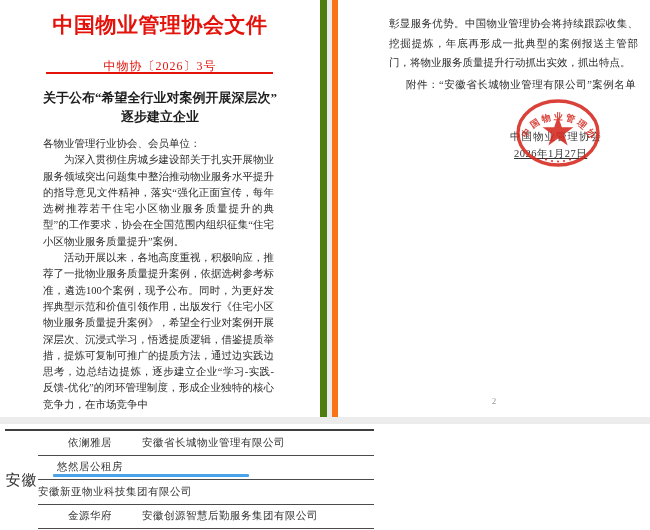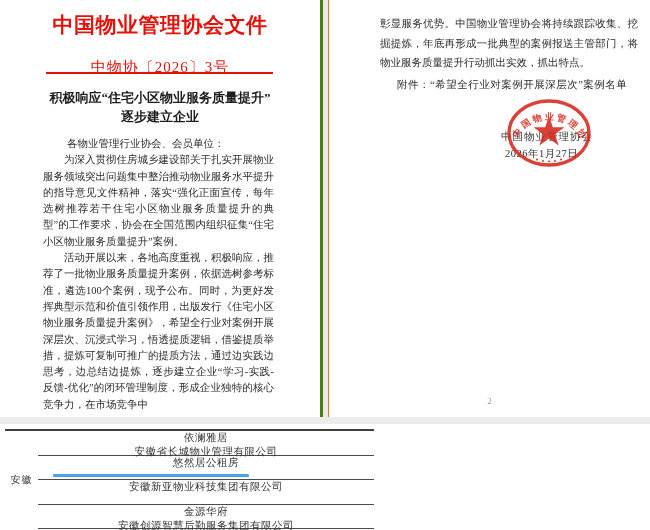--- a/index.html
+++ b/index.html
@@ -6,48 +6,48 @@
   body{
     width:650px;height:530px;
     background:#f1f1f1;
     overflow:hidden;
     position:relative;
     font-family:"Liberation Serif","DejaVu Serif",serif;
     color:#2b2b2b;
   }
   .pages{position:absolute;top:0;left:0;width:650px;height:417px;display:flex;}
   .page{background:#ffffff;position:relative;overflow:hidden;}
-  .page-left{width:320px;border-right:3px solid #4d7c0f;}
+  .page-left{width:320px;border-right:7px solid #4d7c0f;}
   .page-gap{width:5px;background:#eaeaea;}
-  .page-right{flex:1;border-left:1px solid #f97316;}
+  .page-right{flex:1;border-left:6px solid #f97316;}
 
   
   .org-title{
     position:absolute;top:11px;left:0;width:100%;
     text-align:center;font-size:21px;font-weight:bold;
     color:#e3120b;letter-spacing:0.5px;white-space:nowrap;
   }
   .doc-number{
     position:absolute;top:58px;left:0;width:100%;
-    text-align:center;font-size:15px;color:#e3120b;letter-spacing:1px;
+    text-align:center;font-size:12px;color:#e3120b;letter-spacing:1px;
   }
   .red-rule{
     position:absolute;top:72px;left:46px;width:227px;height:0;
     border-top:2px solid #e3120b;
   }
   .notice-title{
     position:absolute;top:88px;left:20px;width:280px;
     text-align:center;font-weight:bold;font-size:13px;line-height:19px;color:#1c1c1c;
   }
   .body-text{
     position:absolute;top:136px;left:43px;width:231px;
     font-size:10.5px;line-height:16.3px;text-align:justify;color:#2b2b2b;
   }
   .body-text p{margin:0;text-indent:2em;}
-  .body-text .salutation{text-indent:0;margin-left:24px;}
+  .body-text .salutation{text-indent:0;}
   .page-num{
     position:absolute;left:0;width:100%;text-align:center;
     font-size:9px;color:#9a9a9a;
   }
   .page-num-1{top:378px;}
   .page-num-2{top:396px;}
 
   
   .p2-para{
     position:absolute;top:14px;left:51px;right:12px;
@@ -56,79 +56,79 @@
   .attachment-line{
     position:absolute;top:78px;left:51px;right:10px;
     padding-left:17px;font-size:10.5px;color:#2b2b2b;letter-spacing:0.5px;
   }
   .signer{
     position:absolute;top:130px;left:172px;width:130px;
     font-size:10.5px;letter-spacing:1px;color:#333;
   }
   .sign-date{
     position:absolute;top:147px;left:176px;width:130px;
-    font-size:10.5px;letter-spacing:0.5px;color:#333;
+    font-size:10.5px;letter-spacing:0.5px;color:#333;text-decoration:underline;
   }
   .seal{position:absolute;top:97px;left:175px;width:90px;height:74px;opacity:0.88;}
 
   
   .strip{position:absolute;top:417px;left:0;width:650px;height:7px;background:#ececec;}
 
   
   .table-section{
     position:absolute;top:424px;left:0;width:650px;height:106px;background:#ffffff;
     font-family:"Liberation Serif","DejaVu Serif",serif;
   }
   .atable{
     position:absolute;left:5px;top:5px;width:369px;
     border-top:2px solid #3f3f3f;display:flex;
   }
   .prov-col{
     width:33px;display:flex;align-items:center;justify-content:center;
-    font-size:10px;color:#333;letter-spacing:1px;
+    font-size:15px;color:#333;letter-spacing:1px;
   }
   .rows-col{flex:1;}
   .t-row{
     height:23.5px;border-bottom:1.5px solid #4b4b4b;
     display:flex;align-items:center;position:relative;
-    font-size:10.5px;color:#333;flex-direction:column;
+    font-size:10.5px;color:#333;
   }
   .cell-community{width:104px;text-align:center;letter-spacing:0.5px;}
   .cell-company{flex:1;letter-spacing:0.5px;}
   .blue-underline{
     position:absolute;left:15px;bottom:2.5px;width:196px;height:2.5px;
     background:#4aa3e8;border-radius:1px;
   }
 </style>
 </head>
 <body>
 
 <div class="pages">
 
   <div class="page page-left">
     <div class="org-title">中国物业管理协会文件</div>
     <div class="doc-number">中物协〔2026〕3号</div>
     <div class="red-rule"></div>
     <div class="notice-title">
-      <div>积极响应“住宅小区物业服务质量提升”</div>
+      <div>关于公布“希望全行业对案例开展深层次”</div>
       <div>逐步建立企业</div>
     </div>
     <div class="body-text">
       <p class="salutation">各物业管理行业协会、会员单位：</p>
       <p>为深入贯彻住房城乡建设部关于扎实开展物业服务领域突出问题集中整治推动物业服务水平提升的指导意见文件精神，落实“强化正面宣传，每年选树推荐若干住宅小区物业服务质量提升的典型”的工作要求，协会在全国范围内组织征集“住宅小区物业服务质量提升”案例。</p>
       <p>活动开展以来，各地高度重视，积极响应，推荐了一批物业服务质量提升案例，依据选树参考标准，遴选100个案例，现予公布。同时，为更好发挥典型示范和价值引领作用，出版发行《住宅小区物业服务质量提升案例》，希望全行业对案例开展深层次、沉浸式学习，悟透提质逻辑，借鉴提质举措，提炼可复制可推广的提质方法，通过边实践边思考，边总结边提炼，逐步建立企业“学习-实践-反馈-优化”的闭环管理制度，形成企业独特的核心竞争力，在市场竞争中</p>
     </div>
     <div class="page-num page-num-1">1</div>
   </div>
 
   <div class="page-gap"></div>
 
   <div class="page page-right">
     <p class="p2-para">彰显服务优势。中国物业管理协会将持续跟踪收集、挖掘提炼，年底再形成一批典型的案例报送主管部门，将物业服务质量提升行动抓出实效，抓出特点。</p>
-    <div class="attachment-line">附件：“希望全行业对案例开展深层次”案例名单</div>
+    <div class="attachment-line">附件：“安徽省长城物业管理有限公司”案例名单</div>
 
     <div class="signer">中国物业管理协会</div>
     <div class="sign-date">2026年1月27日</div>
 
     <svg class="seal" viewBox="0 0 90 74" xmlns="http://www.w3.org/2000/svg">
       <ellipse cx="45" cy="36" rx="40" ry="32" fill="none" stroke="#d5281e" stroke-width="3.4"></ellipse>
       <path id="sealArc" d="M 13 43 A 33 27 0 0 1 77 43" fill="none"></path>
       <text font-size="9" fill="#d5281e" letter-spacing="2.5" font-weight="bold">
         <textPath href="#sealArc" startOffset="2%">中国物业管理协会</textPath>
       </text>

